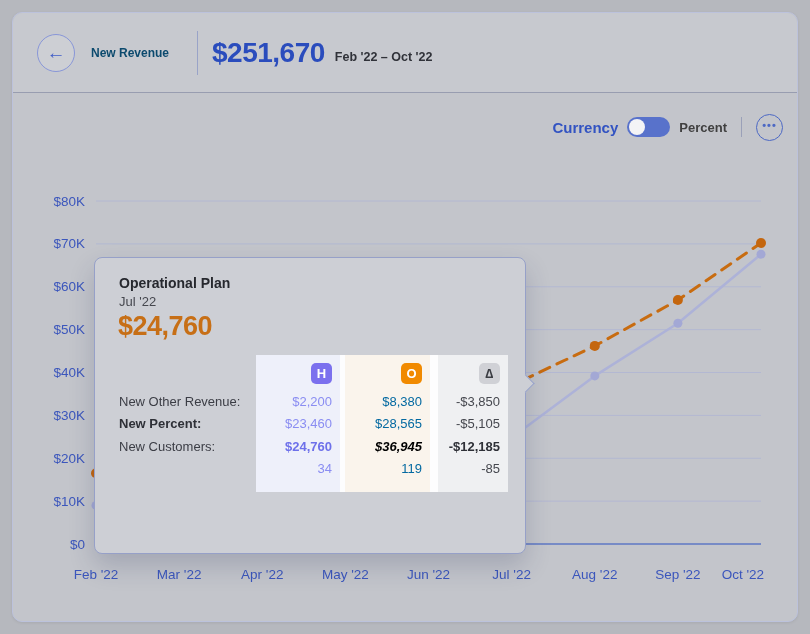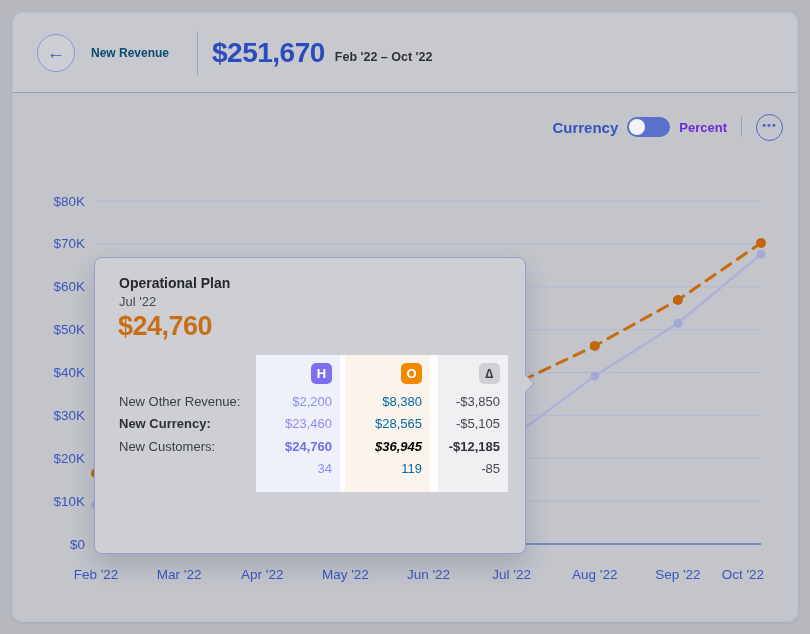--- a/index.html
+++ b/index.html
@@ -22,21 +22,21 @@
   .hdr-total { font-size:28px; font-weight:800; color:#2a4cbd; letter-spacing:-0.5px; }
   .hdr-range { font-size:12.5px; font-weight:600; color:#303239; margin-left:10px; margin-top:9px; }
 
   
   .card-body { position:absolute; left:0; top:80px; right:0; bottom:0; overflow:hidden; border-radius:0 0 10px 10px; }
 
   .controls { position:absolute; top:20px; right:14px; height:28px; display:flex; align-items:center; z-index:3; }
   .ctl-currency { font-size:15px; font-weight:600; color:#3253c2; }
   .toggle { width:43px; height:20px; border-radius:10px; background:#5872cb; margin:0 9px; position:relative; cursor:pointer; }
   .toggle .knob { position:absolute; left:2px; top:2px; width:16px; height:16px; border-radius:50%; background:#f4f4f6; }
-  .ctl-percent { font-size:13px; font-weight:600; color:#6d28d9; }
+  .ctl-percent { font-size:13px; font-weight:600; color:#404040; }
   .ctl-sep { width:1px; height:20px; background:#9aa0b8; margin:0 14px; }
   .more-btn { width:27px; height:27px; border-radius:50%; border:1.5px solid #4c68c4; color:#4c68c4;
               display:flex; align-items:center; justify-content:center; cursor:pointer;
               font-size:11px; letter-spacing:1px; font-weight:700; line-height:1; padding-bottom:4px; }
 
   .chart-svg { position:absolute; left:0; top:0; width:786px; height:530px; z-index:1; }
 
   
   .tooltip { position:absolute; left:81px; top:164px; width:432px; height:297px; z-index:5;
              background:#cdcfd5; border:1px solid #96a0c8; border-radius:8px;
@@ -165,21 +165,21 @@
       </svg>
 
     <div class="tooltip">
       <div class="tt-caret"></div>
       <div class="tt-title">Operational Plan</div>
       <div class="tt-period">Jul '22</div>
       <div class="tt-value">$24,760</div>
 
       <div class="tt-labels">
         <div>New Other Revenue:</div>
-        <div class="bold">New Currency:</div>
+        <div class="bold">New Percent:</div>
         <div>New Customers:</div>
       </div>
 
       <div class="tt-table">
         <div class="tint t1"></div>
         <div class="tint t2"></div>
         <div class="tint t3"></div>
 
         <div class="badge b1" id="badge-h" style="background: rgb(123, 112, 238);">H</div>
         <div class="badge b2" id="badge-o" style="background: rgb(241, 138, 0);">O</div>

